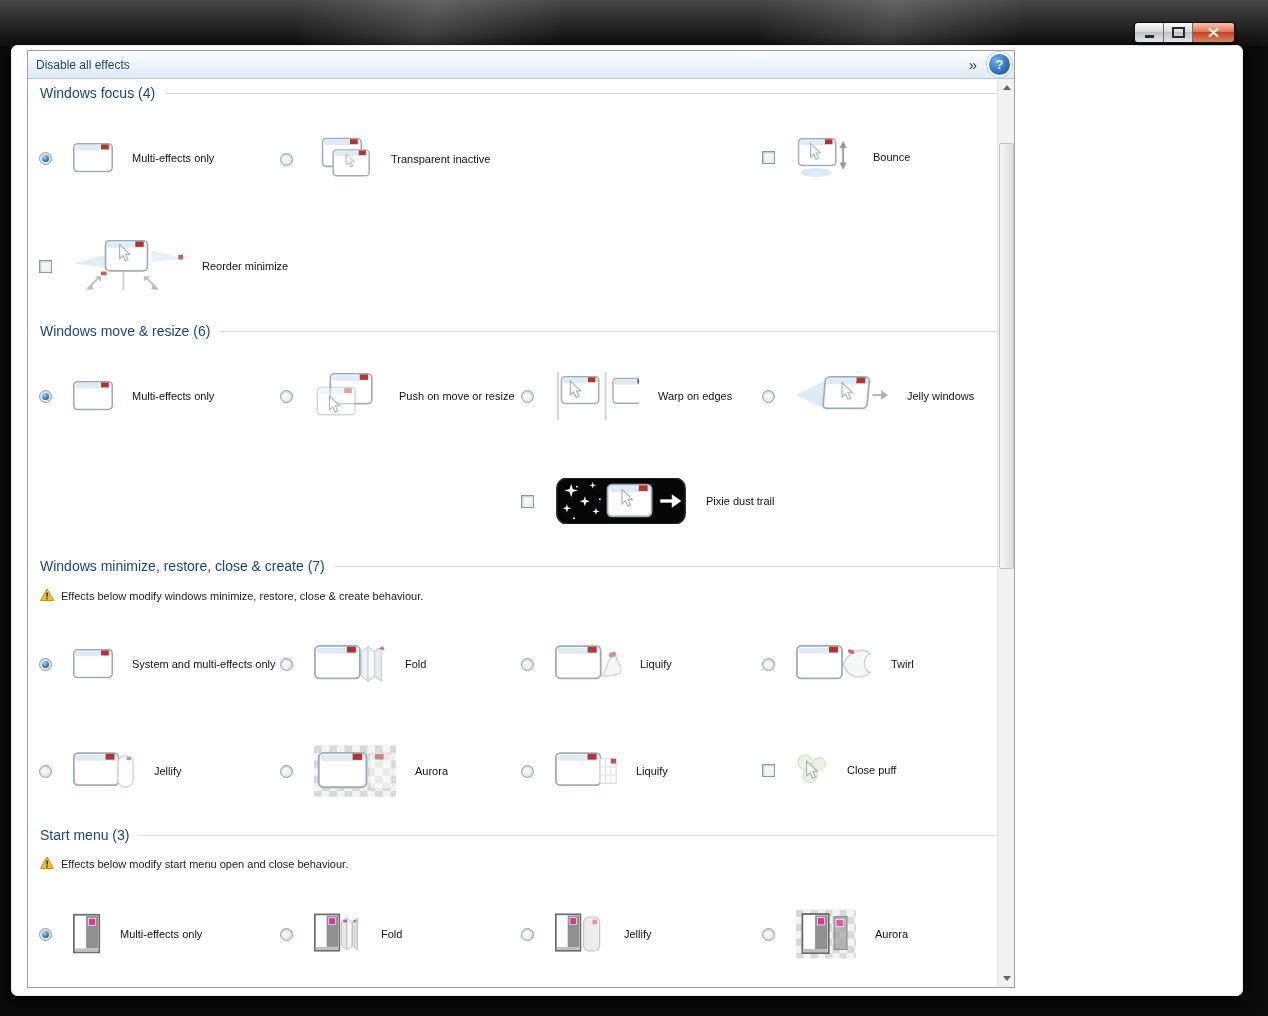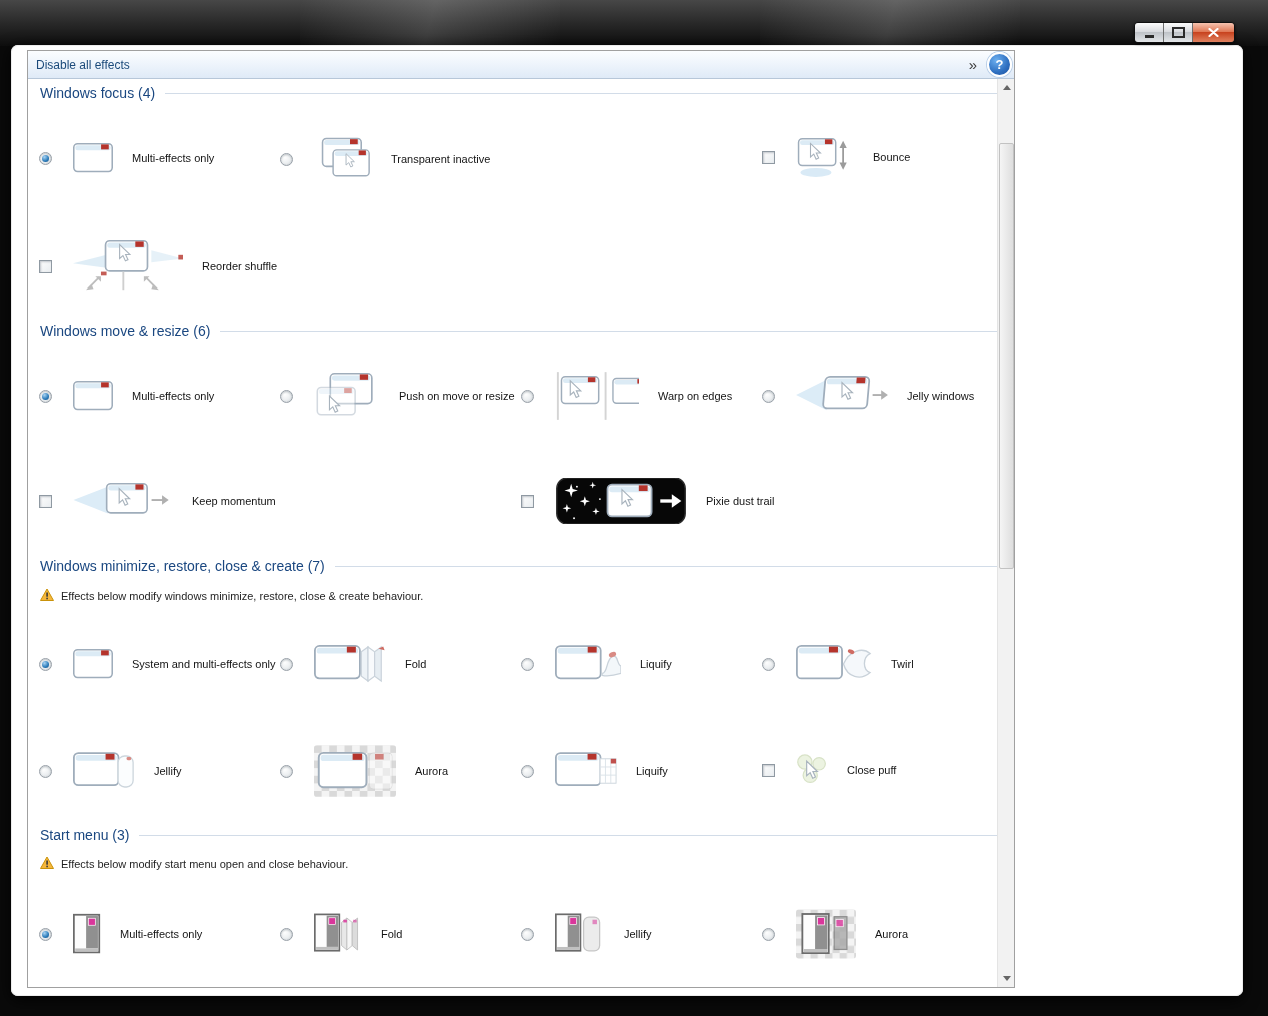--- a/index.html
+++ b/index.html
@@ -174,21 +174,21 @@
           <g stroke="#bdbdbd" stroke-width="2" fill="#bdbdbd">
             <path d="M28,42 L16,54"></path>
               <path d="M24,41 L30,41 L30,47 Z" stroke="none"></path>
               <path d="M20,49 L14,56 L22,55 Z" stroke="none"></path>
             <path d="M78,42 L90,54"></path>
               <path d="M76,41 L82,41 L76,47 Z" stroke="none"></path>
               <path d="M86,49 L92,56 L84,55 Z" stroke="none"></path>
           </g>
           <path d="M54,36 L54,56" stroke="#cfcfcf" stroke-width="2"></path>
         </svg>
-        <span class="lbl">Reorder shuffle</span>
+        <span class="lbl">Reorder minimize</span>
       </div>
 
       <div class="sec" style="top:242px">Windows move &amp; resize (6)</div>
 
       <div class="cell" style="left:11px;top:317px">
         <span class="ctrl radio on"></span>
         <svg class="fx" width="40" height="30" viewBox="0 0 52 39">
             <use href="#g-win"></use>
           </svg>
         <span class="lbl">Multi-effects only</span>
@@ -225,31 +225,20 @@
           <g transform="translate(30,2) skewX(-5) scale(0.92)">
               <use href="#g-win"></use>
             </g>
           <use href="#g-cursor" transform="translate(48,9)"></use>
           <path d="M80,22 L91,22" stroke="#b0b0b0" stroke-width="2"></path>
           <path d="M89,17 L96,22 L89,27 Z" fill="#b0b0b0"></path>
         </svg>
         <span class="lbl">Jelly windows</span>
       </div>
 
-      <div class="cell" style="left:11px;top:422px">
-        <span class="ctrl checkbox"></span>
-        <svg class="fx" width="100" height="40" viewBox="0 0 104 42">
-          <polygon points="0,20 36,6 36,34" fill="#dcecf7"></polygon>
-          <use href="#g-win" transform="translate(34,2) scale(0.85)"></use>
-          <use href="#g-cursor" transform="translate(48,8)"></use>
-          <path d="M82,20 L95,20" stroke="#b0b0b0" stroke-width="2"></path>
-          <path d="M93,15 L100,20 L93,25 Z" fill="#b0b0b0"></path>
-        </svg>
-        <span class="lbl">Keep momentum</span>
-      </div>
 
 
       <div class="cell" style="left:493px;top:422px">
         <span class="ctrl checkbox"></span>
         <svg class="fx" width="132" height="46" viewBox="0 0 134 48">
           <rect x="0" y="0" width="134" height="48" rx="11" fill="#070707" stroke="#2a2a2a" stroke-width="1.5"></rect>
           <use href="#g-star" transform="translate(8,6)"></use>
           <use href="#g-star" transform="translate(24,19) scale(0.75)"></use>
           <use href="#g-star" transform="translate(6,27) scale(0.65)"></use>
           <use href="#g-star" transform="translate(34,4) scale(0.5)"></use>

